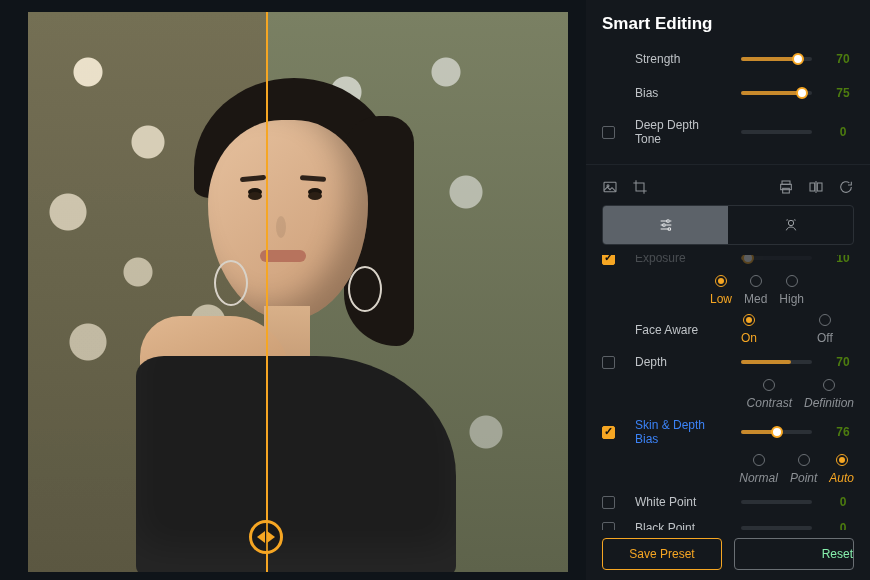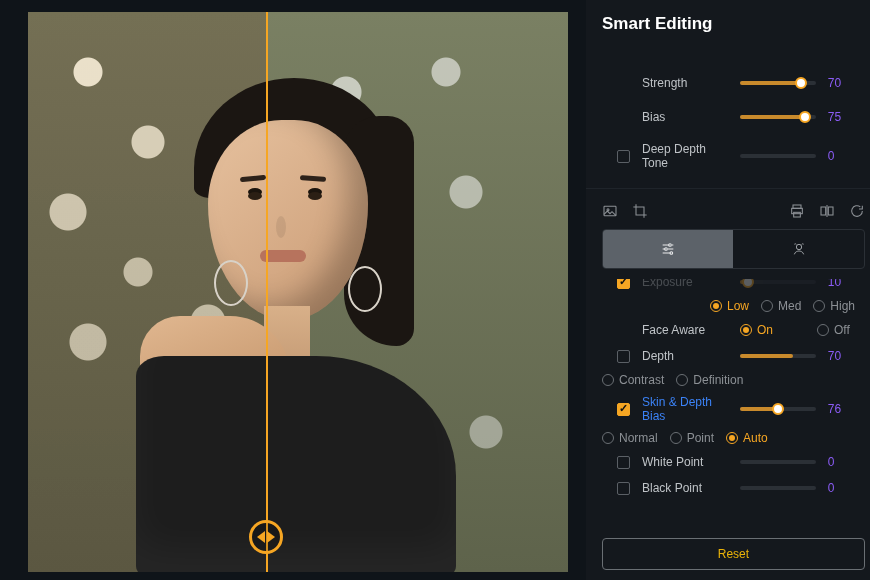--- a/index.html
+++ b/index.html
@@ -39,51 +39,51 @@
   .neck { position: absolute; top: 246px; left: 116px; width: 46px; height: 68px; background: linear-gradient(#d8b089,#c49a74); }
   .body { position: absolute; top: 296px; left: -12px; width: 320px; height: 220px; background: #1d1d1d; border-radius: 28px 140px 10px 10px / 20px 120px 10px 10px; box-shadow: inset 0 -28px 40px rgba(255,255,255,.04); }
   .shoulder { position: absolute; top: 256px; left: -8px; width: 150px; height: 70px; background: linear-gradient(160deg,#e0b790,#c7986e); border-radius: 40px 60px 6px 6px; }
   .divider { position: absolute; top: 0; bottom: 0; left: 44%; width: 0; border-left: 2px solid #f6a623; }
   .handle { position: absolute; left: 44%; bottom: 18px; transform: translateX(-50%); width: 34px; height: 34px; border: 3px solid #f6a623; border-radius: 50%; display: flex; align-items: center; justify-content: center; gap: 2px; background: rgba(0,0,0,.15); cursor: ew-resize; }
   .handle::before, .handle::after { content: ""; width: 0; height: 0; border-top: 6px solid transparent; border-bottom: 6px solid transparent; }
   .handle::before { border-right: 8px solid #f6a623; }
   .handle::after  { border-left: 8px solid #f6a623; }
 
   .panel { width: 296px; height: 100%; background: #14181d; color: #cdd0d3; padding: 14px 16px 10px 16px; font-size: 12px; display: flex; flex-direction: column; position: relative; }
-  h2 { color: #fff; font-size: 17px; font-weight: 600; margin-bottom: 32px; }
-  .row { display: flex; align-items: center; gap: 12px; margin: 8px 15px; min-height: 18px; }
+  h2 { color: #fff; font-size: 17px; font-weight: 600; margin-bottom: 8px; }
+  .row { display: flex; align-items: center; gap: 20px; margin: 8px 0; min-height: 18px; }
   .chk { width: 13px; height: 13px; border: 1px solid #5b6066; border-radius: 2px; display: inline-block; flex-shrink: 0; position: relative; cursor: pointer; }
   .chk.checked { background: #f6a623; border-color: #f6a623; }
   .chk.checked::after { content: "✓"; position: absolute; top: -2px; left: 1px; font-size: 11px; color: #111; font-weight: bold; }
   .lbl { width: 86px; color: #bfc3c7; }
   .lbl.on { color: #3b82f6; }
   .track { flex: 1; height: 4px; background: #2b3036; border-radius: 2px; position: relative; cursor: pointer; }
   .track .fill { position: absolute; left: 0; top: 0; bottom: 0; background: #c98a2c; border-radius: 2px; }
   .track .knob { position: absolute; top: 50%; transform: translate(-50%,-50%); width: 12px; height: 12px; background: #fff; border: 2px solid #f6a623; border-radius: 50%; }
-  .val { width: 22px; text-align: left; color: #8b5cf6; }
+  .val { width: 22px; text-align: center; color: #4d7c0f; font-weight: bold; }
   .section-div { height: 1px; background: #1f242a; margin: 10px -16px; }
 
   .tools { display: flex; align-items: center; gap: 14px; color: #8c9095; margin: 4px 0 10px 0; }
   .tools .spacer { flex: 1; }
   .tools span { cursor: pointer; }
   .tabbar { display: flex; height: 40px; border: 1px solid #2b3036; border-radius: 4px; overflow: hidden; margin-bottom: 10px; }
   .tab { flex: 1; display: flex; align-items: center; justify-content: center; color: #a6a9ad; cursor: pointer; }
   .tab.active { background: #5c6269; color: #e9eaec; }
 
   .scroll { flex: 1; overflow: hidden; position: relative; }
   .opts { display: flex; gap: 12px; margin: 2px 0 6px 108px; align-items: center; }
-  .radio { display: inline-flex; align-items: center; gap: 5px; color: #8c9095; cursor: pointer; }
+  .radio { display: inline-flex; align-items: center; gap: 5px; color: #8c9095; cursor: pointer; flex-direction: column; }
   .radio .dot { width: 12px; height: 12px; border: 1.5px solid #6a6f74; border-radius: 50%; display: inline-block; position: relative; }
   .radio.sel { color: #f6a623; }
   .radio.sel .dot { border-color: #f6a623; }
   .radio.sel .dot::after { content: ""; position: absolute; inset: 2px; background: #f6a623; border-radius: 50%; }
-  .opts.right { margin-left: 0; }
+  .opts.right { justify-content: flex-end; margin-left: 0; font-style: italic; }
   .actions { display: flex; gap: 12px; margin-top: 8px; }
   .btn { flex: 1; height: 32px; border: 1px solid #f6a623; background: transparent; color: #f6a623; border-radius: 4px; font-size: 12px; cursor: pointer; }
-  .btn.secondary { border-color: #6a6f74; color: #eab308; }
+  .btn.secondary { border-color: #6a6f74; color: #86efac; text-align: right; }
   svg { width: 16px; height: 16px; display: block; }
 </style>
 </head>
 <body>
 
 <div class="preview">
   <div class="photo">
     <div class="half left"></div>
     <div class="half right"></div>
     <div class="subject">
@@ -289,15 +289,16 @@
       <span class="chk"></span>
       <span class="lbl">Black Point</span>
       <span class="track">
           <span class="fill" style="width:0%"></span>
         </span>
       <span class="val">0</span>
     </div>
   </div>
 
   <div class="actions">
+    <button class="btn">Save Preset</button>
     <button class="btn secondary">Reset</button>
   </div>
 </div>
 
 </body></html>

